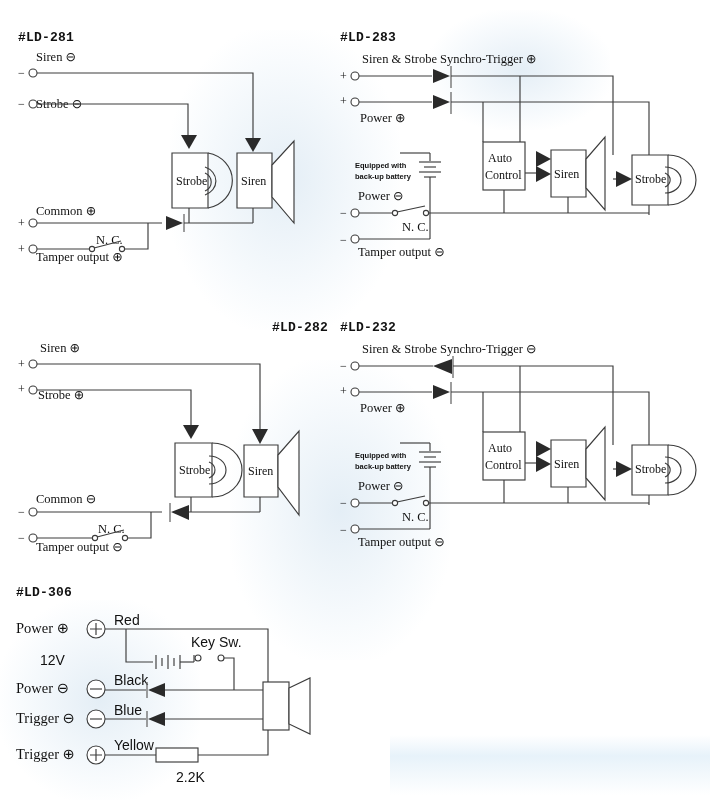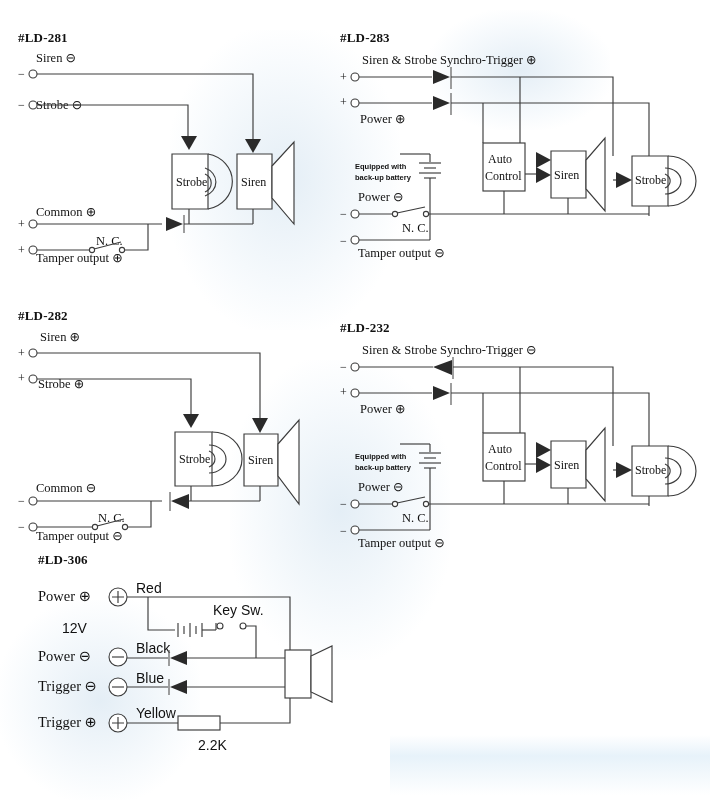--- a/index.html
+++ b/index.html
@@ -18,21 +18,21 @@
   }
   .wm1{left:170px;top:30px;width:230px;height:300px;}
   .wm2{left:230px;top:360px;width:220px;height:300px;}
   .wm3{left:0px;top:600px;width:200px;height:200px;}
   .wm4{left:390px;top:735px;width:320px;height:60px;
        background:linear-gradient(180deg, rgba(255,255,255,0) 0%, rgba(223,238,248,.75) 35%, rgba(233,243,250,.5) 70%, rgba(255,255,255,0) 100%);}
   .wm5{left:430px;top:10px;width:180px;height:120px;}
 
   .panel{position:absolute;}
   .title{
-    font-family:Liberation Serif, serif;
+    font-family:Liberation Mono, monospace;
     font-weight:bold;font-size:13px;letter-spacing:.2px;
     color:#111;
   }
   svg{display:block;overflow:visible;}
   .wire{stroke:#3c3c3c;stroke-width:1.15;fill:none;}
   .dev{stroke:#3c3c3c;stroke-width:1.15;fill:#ffffff;}
   .arc{stroke:#3c3c3c;stroke-width:1.15;fill:none;}
   .term{stroke:#3c3c3c;stroke-width:1.1;fill:#ffffff;}
   .solid{fill:#2a2a2a;stroke:none;}
   .bar{stroke:#6a6a6a;stroke-width:1.3;}
@@ -167,21 +167,21 @@
     <path class="dev" d="M292 110 H328 V160 H292 Z"></path>
     <path class="arc" d="M328 110 A28 25 0 0 1 328 160"></path>
     <path class="arc" d="M325 122 A16 13 0 0 1 325 148"></path>
     <path class="arc" d="M325 128 A10 8 0 0 1 325 142"></path>
     <text class="lbl-dev" x="295" y="138">Strobe</text>
     <path class="solid" d="M276 126 L276 142 L292 134 Z"></path>
     <path class="wire" d="M273 134 H276"></path>
   </svg>
 </div>
 
-<div class="panel" style="left:18px;top:308px;">
+<div class="panel" style="left:18px;top:320px;text-align:right;">
   <div class="title">#LD-282</div>
   <svg width="310" height="225" viewBox="0 0 310 225">
     <text class="lbl" x="22" y="17">Siren ⊕</text>
     <text class="lbl-sign" x="0" y="33">+</text>
     <text class="lbl" x="20" y="64">Strobe ⊕</text>
     <text class="lbl-sign" x="0" y="58">+</text>
     <text class="lbl" x="18" y="168">Common ⊖</text>
     <text class="lbl-sign" x="0" y="181">−</text>
     <text class="lbl" x="18" y="216">Tamper output ⊖</text>
     <text class="lbl-sign" x="0" y="207">−</text>
@@ -285,21 +285,21 @@
     <path class="dev" d="M292 110 H328 V160 H292 Z"></path>
     <path class="arc" d="M328 110 A28 25 0 0 1 328 160"></path>
     <path class="arc" d="M325 122 A16 13 0 0 1 325 148"></path>
     <path class="arc" d="M325 128 A10 8 0 0 1 325 142"></path>
     <text class="lbl-dev" x="295" y="138">Strobe</text>
     <path class="solid" d="M276 126 L276 142 L292 134 Z"></path>
     <path class="wire" d="M273 134 H276"></path>
   </svg>
 </div>
 
-<div class="panel" style="left:16px;top:552px;margin-left:22px;">
+<div class="panel" style="left:16px;top:585px;">
   <div class="title">#LD-306</div>
   <svg width="330" height="190" viewBox="0 0 330 190">
 
     <text class="lbl-306s" x="0" y="33">Power ⊕</text>
     <text class="lbl-306" x="98" y="25">Red</text>
     <text class="lbl-306" x="24" y="65">12V</text>
     <text class="lbl-306s" x="0" y="93">Power ⊖</text>
     <text class="lbl-306" x="98" y="85">Black</text>
     <text class="lbl-306s" x="0" y="123">Trigger ⊖</text>
     <text class="lbl-306" x="98" y="115">Blue</text>

